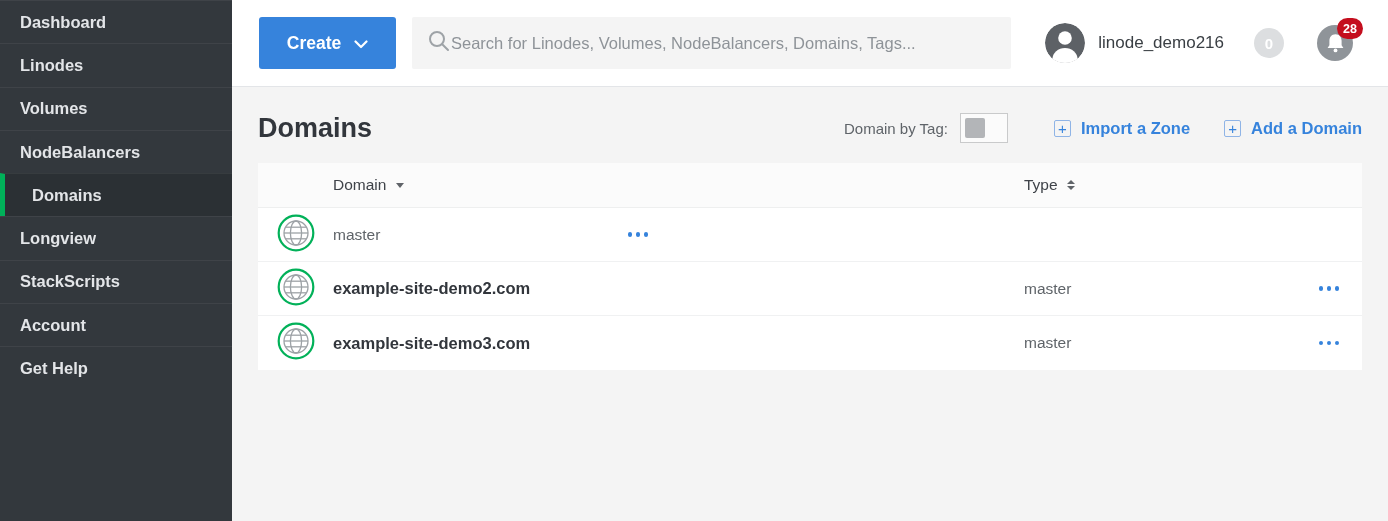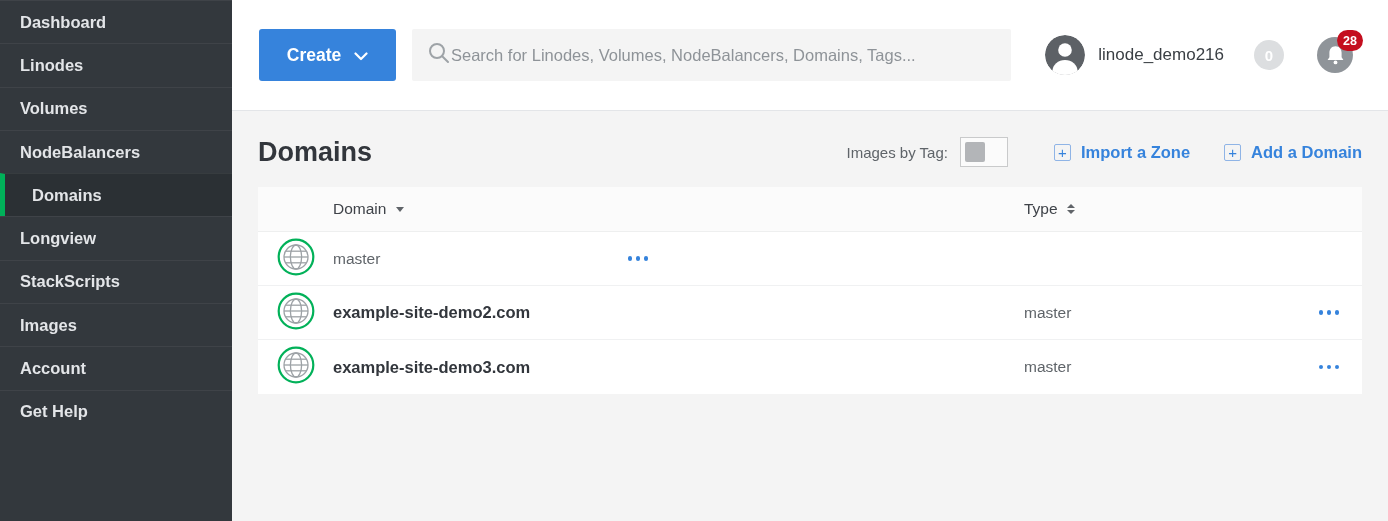--- a/index.html
+++ b/index.html
@@ -13,21 +13,21 @@
   .nav { display:flex; flex-direction:column; flex:1; }
   .nav-item { height:43.3px; display:flex; align-items:center; padding-left:20px;
               color:#e3e5e8; font-size:16.5px; font-weight:600; cursor:pointer;
               border-top:1px solid rgba(255,255,255,0.06); }
   .nav-item.active { background:rgba(0,0,0,0.14); border-left:5px solid #00b159; padding-left:27px; }
 
   
   .main { flex:1; display:flex; flex-direction:column; }
 
   
-  .topbar { height:111px; background:#ffffff; display:flex; align-items:center;
+  .topbar { height:87px; background:#ffffff; display:flex; align-items:center;
             padding:0 26px 0 27px; border-bottom:1px solid #e3e5e8; }
   .create-btn { width:137px; height:52px; background:#3683dc; color:#ffffff; border:none;
                 border-radius:3px; font-family:inherit; font-size:17.5px; font-weight:600;
                 display:flex; align-items:center; justify-content:center; gap:13px; cursor:pointer; }
   .search-box { margin-left:16px; width:599px; height:52px; background:#f4f4f4; border-radius:2px;
                 display:flex; align-items:center; padding:0 15px; }
   .search-box input { flex:1; border:none; background:transparent; outline:none;
                       font-family:inherit; font-size:16.5px; color:#32363c; }
   .search-box input::placeholder { color:#8e9398; opacity:1; }
   .user-group { margin-left:auto; display:flex; align-items:center; }
@@ -90,21 +90,20 @@
 
 <aside class="sidebar">
   <nav class="nav">
     <div class="nav-item">Dashboard</div>
     <div class="nav-item">Linodes</div>
     <div class="nav-item">Volumes</div>
     <div class="nav-item">NodeBalancers</div>
     <div class="nav-item active">Domains</div>
     <div class="nav-item">Longview</div>
     <div class="nav-item">StackScripts</div>
-    <div class="nav-item">Images</div>
     <div class="nav-item">Account</div>
     <div class="nav-item">Get Help</div>
   </nav>
 </aside>
 
 <div class="main">
 
   <header class="topbar">
     <button class="create-btn">
       <span>Create</span>
@@ -145,21 +144,21 @@
         <div class="notif-badge">28</div>
       </div>
     </div>
   </header>
 
   <section class="content">
 
     <div class="page-header">
       <h1 class="page-title">Domains</h1>
       <div class="header-controls">
-        <span class="group-label">Images by Tag:</span>
+        <span class="group-label">Domain by Tag:</span>
         <div class="toggle">
           <div class="toggle-knob"></div>
         </div>
         <a class="action-link">
           <span class="plus-box"></span>
           <span>Import a Zone</span>
         </a>
         <a class="action-link">
           <span class="plus-box"></span>
           <span>Add a Domain</span>

